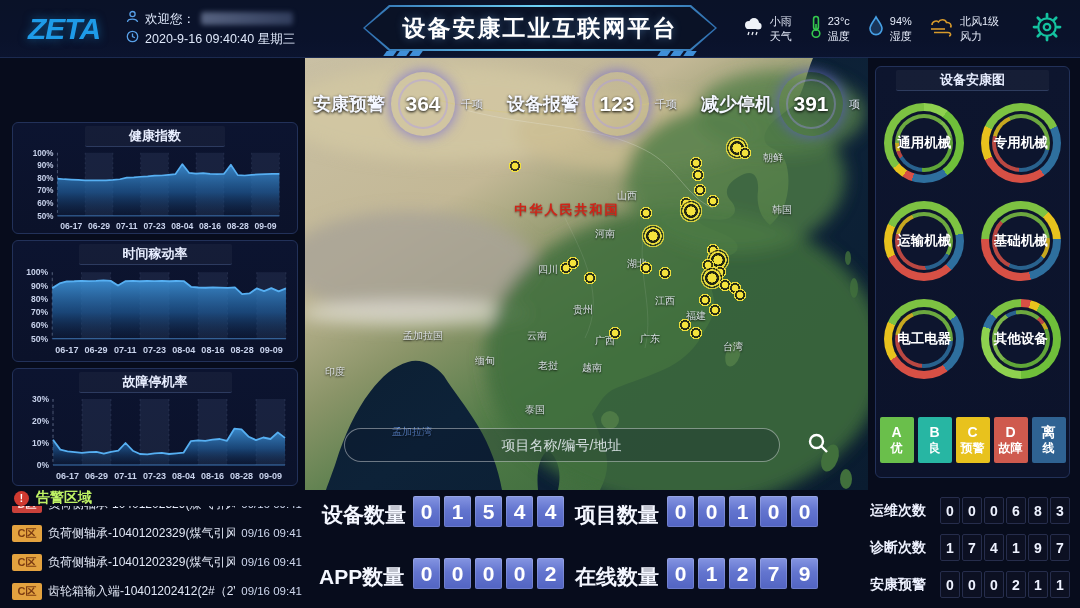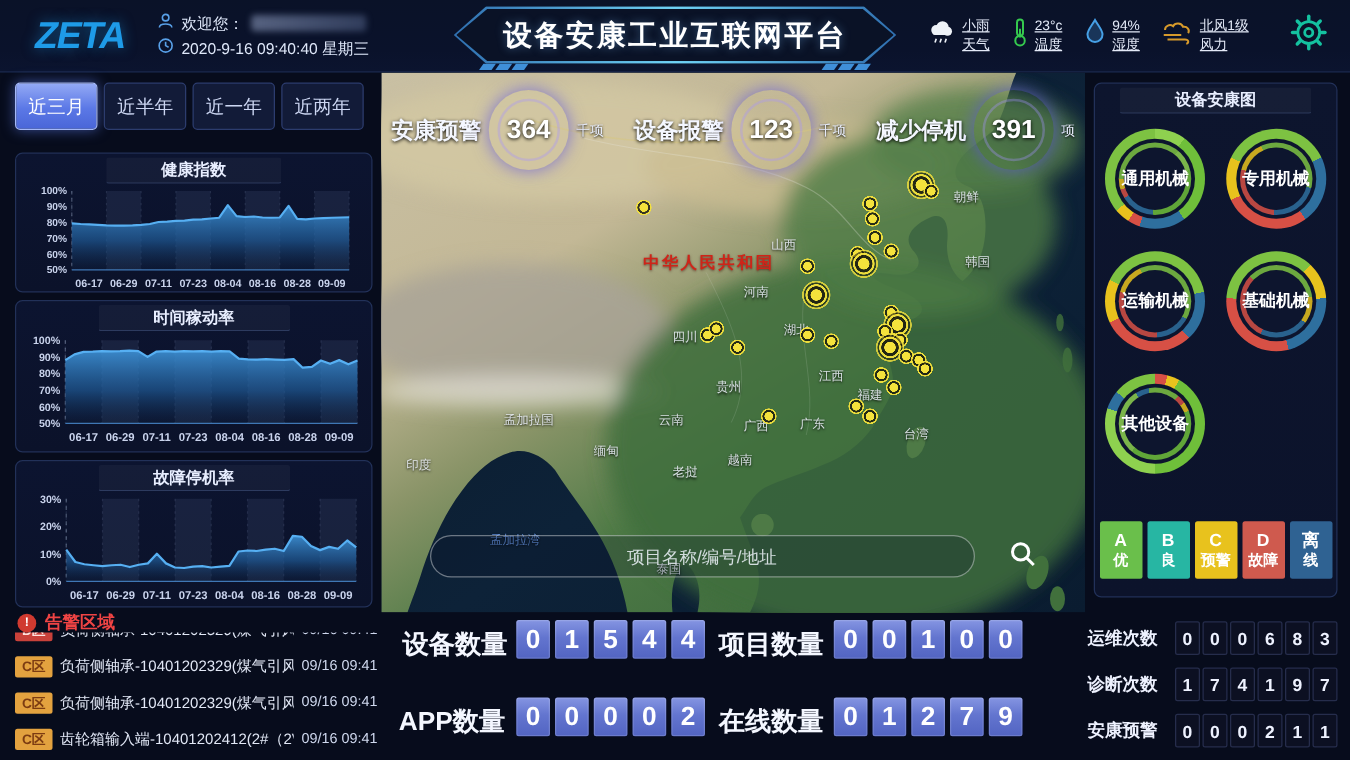--- a/index.html
+++ b/index.html
@@ -20,39 +20,39 @@
     clip-path:polygon(26px 0,328px 0,354px 23px,328px 46px,26px 46px,0 23px);}
   .hex-i{position:absolute;inset:2px;background:#0a1226;
     clip-path:polygon(25px 0,325px 0,350px 21px,325px 42px,25px 42px,0 21px);
     display:flex;align-items:center;justify-content:center;}
   .page-title{font-size:23px;font-weight:bold;color:#ffffff;letter-spacing:2px;text-shadow:0 0 8px rgba(120,190,255,.4);}
   .hex-dashes{position:absolute;bottom:-5px;display:flex;gap:3px;}
   .hex-dashes span{width:10px;height:5px;background:#3f8fd8;transform:skewX(-35deg);display:block;}
   .hd-l{left:22px;} .hd-r{right:22px;}
   #header-right{margin-left:auto;display:flex;align-items:center;gap:17px;padding-right:4px;}
   .weather-item{display:flex;align-items:center;gap:5px;}
-  .weather-txt{font-size:11px;line-height:1.35;color:#e4eaf8;text-decoration:underline;}
+  .weather-txt{font-size:11px;line-height:1.35;color:#e4eaf8;}
   .gear-wrap{margin-left:16px;cursor:pointer;}
   
   #filters{position:absolute;left:12px;top:66px;display:flex;gap:5px;}
   .filter-btn{width:66px;height:38px;border-radius:4px;font-size:15px;cursor:pointer;
     background:#121b38;border:1px solid #2c3c6e;color:#ccd6f2;font-family:inherit;}
   .filter-btn.active{background:linear-gradient(180deg,#93a9f5 0%,#5b78e6 55%,#4a66d8 100%);
     border:1px solid #a5b8f8;color:#fff;box-shadow:0 0 10px rgba(90,120,230,.6);}
   .panel{position:absolute;left:12px;width:286px;background:linear-gradient(180deg,#0c1430,#0b122a);
     border:1px solid #223159;border-radius:6px;box-sizing:border-box;}
   .panel-title-bar{height:21px;display:flex;justify-content:center;padding-top:3px;}
   .panel-title{font-size:13px;font-weight:bold;color:#e8eeff;background:rgba(255,255,255,.04);
     padding:1px 44px;border-bottom:1px solid rgba(120,150,220,.25);border-radius:2px;white-space:nowrap;}
   .chart-svg{display:block;margin:0 auto;}
   #panel-health{top:122px;height:112px;} #panel-time{top:240px;height:122px;} #panel-down{top:368px;height:118px;}
   #alerts-head{position:absolute;left:14px;top:489px;display:flex;align-items:center;gap:7px;}
   .alert-dot{width:15px;height:15px;border-radius:50%;background:#d03a30;color:#fff;font-size:10px;
     font-weight:bold;display:flex;align-items:center;justify-content:center;}
-  .alerts-title{font-size:14px;font-weight:bold;color:#ef4444;}
+  .alerts-title{font-size:14px;font-weight:bold;color:#bef264;}
   #alerts-list{position:absolute;left:12px;top:506px;width:290px;height:102px;overflow:hidden;}
   .alert-row{display:flex;align-items:center;gap:6px;height:24px;margin-bottom:5px;cursor:pointer;}
   .alert-row:first-child{margin-top:-14px;}
   .alert-badge{min-width:26px;text-align:center;border-radius:2px;font-size:11px;font-weight:bold;padding:1px 2px;}
   .alert-text{flex:1;font-size:12px;color:#e2e8f6;white-space:nowrap;overflow:hidden;}
   .alert-time{font-size:11.5px;color:#cfd8ee;}
   
   #map{position:absolute;left:305px;top:58px;width:563px;height:432px;overflow:hidden;}
   #map svg.bg{position:absolute;inset:0;}
   .map-label{position:absolute;transform:translate(-50%,-50%);font-size:10px;color:rgba(238,242,250,.88);
@@ -223,26 +223,20 @@
             <rect x="10.9" y="0.5" width="2.2" height="4.4" rx="1.1" transform="rotate(270 12 12)"></rect>
             <rect x="10.9" y="0.5" width="2.2" height="4.4" rx="1.1" transform="rotate(315 12 12)"></rect>
           </g>
           <circle cx="12" cy="12" r="7" fill="#0a1228" stroke="#14c2a0" stroke-width="1.8"></circle>
           <circle cx="12" cy="12" r="2.6" fill="none" stroke="#14c2a0" stroke-width="1.8"></circle>
         </svg>
       </div>
     </div>
   </div>
 
-  <div id="filters">
-    <button class="filter-btn active">近三月</button>
-    <button class="filter-btn">近半年</button>
-    <button class="filter-btn">近一年</button>
-    <button class="filter-btn">近两年</button>
-  </div>
 
   <div class="panel" id="panel-health">
     <div class="panel-title-bar">
         <span class="panel-title">健康指数</span>
       </div>
     <svg class="chart-svg" id="chart-0" width="278" height="88" viewBox="0 0 276 92">
         <defs>
           <linearGradient id="grad-health" x1="0" y1="0" x2="0" y2="1">
             <stop offset="0" stop-color="#3e93d8" stop-opacity="0.9"></stop>
             <stop offset="0.55" stop-color="#1f5a96" stop-opacity="0.7"></stop>
@@ -475,22 +469,22 @@
         <span class="map-label " style="left: 278px; top: 252px;">贵州</span>
         <span class="map-label " style="left: 232px; top: 278px;">云南</span>
         <span class="map-label " style="left: 300px; top: 283px;">广西</span>
         <span class="map-label " style="left: 345px; top: 281px;">广东</span>
         <span class="map-label " style="left: 360px; top: 243px;">江西</span>
         <span class="map-label " style="left: 391px; top: 258px;">福建</span>
         <span class="map-label " style="left: 428px; top: 289px;">台湾</span>
         <span class="map-label " style="left: 30px; top: 314px;">印度</span>
         <span class="map-label " style="left: 118px; top: 278px;">孟加拉国</span>
         <span class="map-label " style="left: 180px; top: 303px;">缅甸</span>
-        <span class="map-label " style="left: 243px; top: 320px;">老挝</span>
-        <span class="map-label " style="left: 230px; top: 352px; margin-top: 45px;">泰国</span>
+        <span class="map-label " style="left: 243px; top: 308px;">老挝</span>
+        <span class="map-label " style="left: 230px; top: 352px;">泰国</span>
         <span class="map-label " style="left: 287px; top: 310px;">越南</span>
         <div class="marker" style="left: 210px; top: 108px;"></div>
         <div class="marker" style="left: 391px; top: 105px;"></div>
         <div class="marker" style="left: 393px; top: 117px;"></div>
         <div class="marker big" style="left: 432px; top: 90px;"></div>
         <div class="marker" style="left: 440px; top: 95px;"></div>
         <div class="marker" style="left: 381px; top: 145px;"></div>
         <div class="marker big" style="left: 386px; top: 153px;"></div>
         <div class="marker" style="left: 408px; top: 143px;"></div>
         <div class="marker" style="left: 395px; top: 132px;"></div>
@@ -601,20 +595,30 @@
         <div class="g-outer" style="background: conic-gradient(rgb(125, 194, 66) 0%, rgb(125, 194, 66) 12%, rgb(232, 194, 29) 12%, rgb(232, 194, 29) 24%, rgb(46, 111, 158) 24%, rgb(46, 111, 158) 46%, rgb(215, 80, 69) 46%, rgb(215, 80, 69) 76%, rgb(125, 194, 66) 76%, rgb(125, 194, 66) 100%);"></div>
           <div class="g-hole1"></div>
           <div class="g-ring2" style="background: conic-gradient(from 40deg, rgb(125, 194, 66) 0%, rgb(125, 194, 66) 12%, rgb(232, 194, 29) 12%, rgb(232, 194, 29) 24%, rgb(46, 111, 158) 24%, rgb(46, 111, 158) 46%, rgb(215, 80, 69) 46%, rgb(215, 80, 69) 76%, rgb(125, 194, 66) 76%, rgb(125, 194, 66) 100%);"></div>
           <div class="g-hole2"></div>
         <div class="g-label">
             <span>基础</span>
             <span>机械</span>
           </div>
       </div>
       <div class="gauge">
+        <div class="g-outer" style="background: conic-gradient(rgb(125, 194, 66) 0%, rgb(125, 194, 66) 15%, rgb(46, 111, 158) 15%, rgb(46, 111, 158) 40%, rgb(215, 80, 69) 40%, rgb(215, 80, 69) 66%, rgb(232, 194, 29) 66%, rgb(232, 194, 29) 82%, rgb(125, 194, 66) 82%, rgb(125, 194, 66) 100%);"></div>
+          <div class="g-hole1"></div>
+          <div class="g-ring2" style="background: conic-gradient(from 40deg, rgb(125, 194, 66) 0%, rgb(125, 194, 66) 15%, rgb(46, 111, 158) 15%, rgb(46, 111, 158) 40%, rgb(215, 80, 69) 40%, rgb(215, 80, 69) 66%, rgb(232, 194, 29) 66%, rgb(232, 194, 29) 82%, rgb(125, 194, 66) 82%, rgb(125, 194, 66) 100%);"></div>
+          <div class="g-hole2"></div>
+        <div class="g-label">
+            <span>电工</span>
+            <span>电器</span>
+          </div>
+      </div>
+      <div class="gauge">
         <div class="g-outer" style="background: conic-gradient(rgb(215, 80, 69) 0%, rgb(215, 80, 69) 4%, rgb(232, 194, 29) 4%, rgb(232, 194, 29) 8%, rgb(111, 191, 58) 8%, rgb(111, 191, 58) 50%, rgb(142, 209, 79) 50%, rgb(142, 209, 79) 80%, rgb(46, 111, 158) 80%, rgb(46, 111, 158) 86%, rgb(125, 194, 66) 86%, rgb(125, 194, 66) 100%);"></div>
           <div class="g-hole1"></div>
           <div class="g-ring2" style="background: conic-gradient(from 40deg, rgb(215, 80, 69) 0%, rgb(215, 80, 69) 4%, rgb(232, 194, 29) 4%, rgb(232, 194, 29) 8%, rgb(111, 191, 58) 8%, rgb(111, 191, 58) 50%, rgb(142, 209, 79) 50%, rgb(142, 209, 79) 80%, rgb(46, 111, 158) 80%, rgb(46, 111, 158) 86%, rgb(125, 194, 66) 86%, rgb(125, 194, 66) 100%);"></div>
           <div class="g-hole2"></div>
         <div class="g-label">
             <span>其他</span>
             <span>设备</span>
           </div>
       </div>
     </div>

